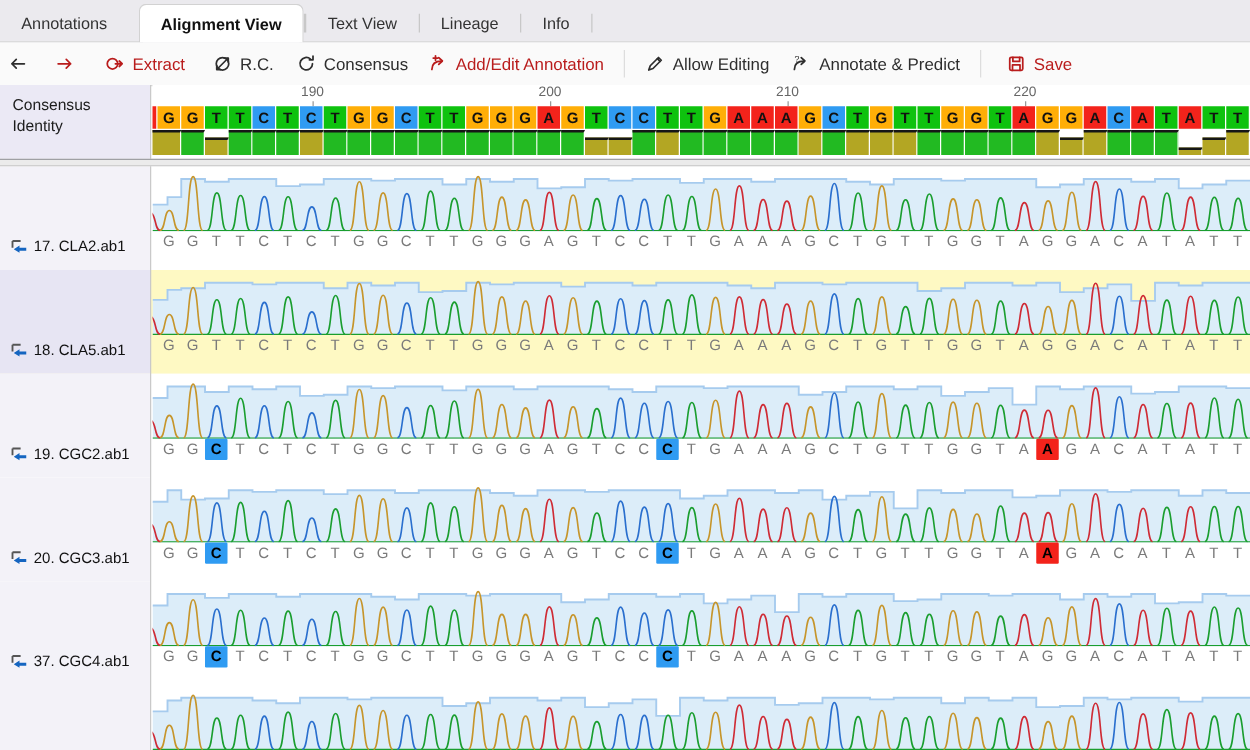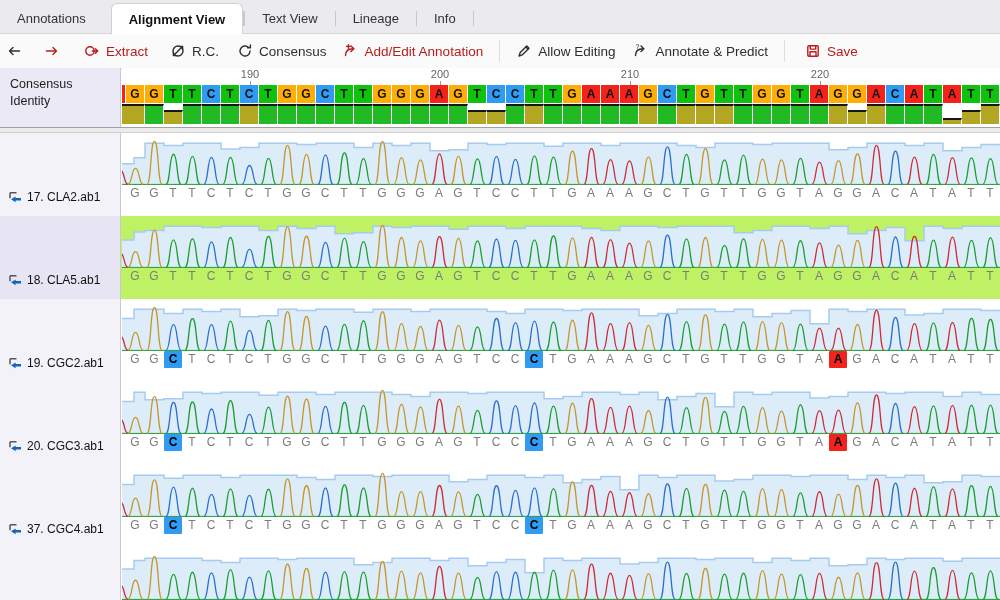--- a/index.html
+++ b/index.html
@@ -363,21 +363,21 @@
           <div class="scell" style="left: 726px;">G</div>
           <div class="scell" style="left: 745px;">A</div>
           <div class="scell" style="left: 764px;">C</div>
           <div class="scell" style="left: 783px;">A</div>
           <div class="scell" style="left: 802px;">T</div>
           <div class="scell" style="left: 821px;">A</div>
           <div class="scell" style="left: 840px;">T</div>
           <div class="scell" style="left: 859px;">T</div>
         </div>
       </div>
-      <div class="band" style="top: 216px; background: #bef264;">
+      <div class="band" style="top: 216px; background: #fef9c3;">
         <div class="bandlabel" style="background: rgb(231, 229, 243);">
           <svg width="14" height="12" viewBox="0 0 14 12">
             <path d="M2 1.8h6.5M2 1.8v5.4" fill="none" stroke="#555" stroke-width="1.5"></path>
             <path d="M13 7.1H7.6V5.4L3 8.3l4.6 2.9V9.5H13z" fill="#1565c0" stroke="none"></path>
           </svg>
           <span>18. CLA5.ab1</span>
         </div>
         <div class="tracewrap"><svg width="878" height="47" viewBox="0 0 878 47">
             <path d="M0 18.9 H12 V10.9 H23 V9.6 H42 V5.2 H61 H80 V6.5 H99 V5.2 H118 H137 V9.6 H156 V5.2 H175 V7.4 H194 V5.2 H213 V12.7 H232 V11.8 H251 V5.2 H270 V6.5 H289 V5.2 H308 H327 V8.3 H346 V5.2 H365 H384 V7.4 H403 V5.2 H422 H441 H460 V7.4 H479 V9.6 H498 V5.2 H517 H536 V6.5 H555 V5.2 H574 H593 H612 V11.8 H631 V9.6 H650 V5.2 H669 H688 V7.4 H707 V5.2 H726 V12.7 H745 V9.6 H764 V6.5 H783 V19.7 H802 V5.2 H821 V7.4 H840 V5.2 H859 H878 V48 H0 Z" fill="#dcedf9" stroke="none"></path>
             <path d="M0 18.9 H12 V10.9 H23 V9.6 H42 V5.2 H61 H80 V6.5 H99 V5.2 H118 H137 V9.6 H156 V5.2 H175 V7.4 H194 V5.2 H213 V12.7 H232 V11.8 H251 V5.2 H270 V6.5 H289 V5.2 H308 H327 V8.3 H346 V5.2 H365 H384 V7.4 H403 V5.2 H422 H441 H460 V7.4 H479 V9.6 H498 V5.2 H517 H536 V6.5 H555 V5.2 H574 H593 H612 V11.8 H631 V9.6 H650 V5.2 H669 H688 V7.4 H707 V5.2 H726 V12.7 H745 V9.6 H764 V6.5 H783 V19.7 H802 V5.2 H821 V7.4 H840 V5.2 H859 H878" fill="none" stroke="#a6cbee" stroke-width="1.5"></path>

